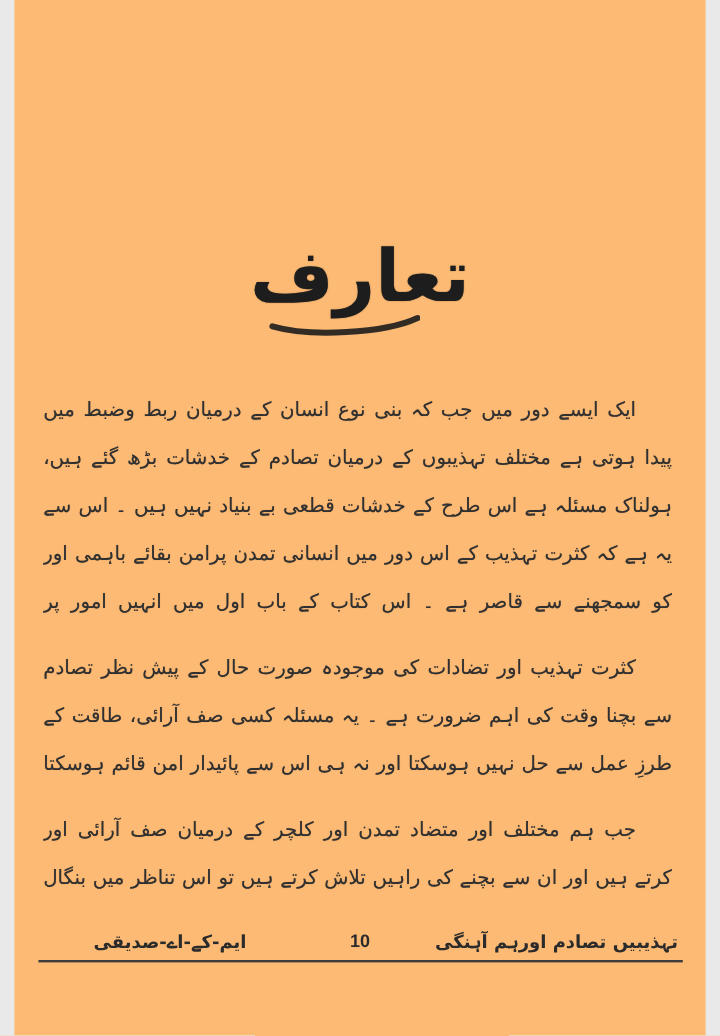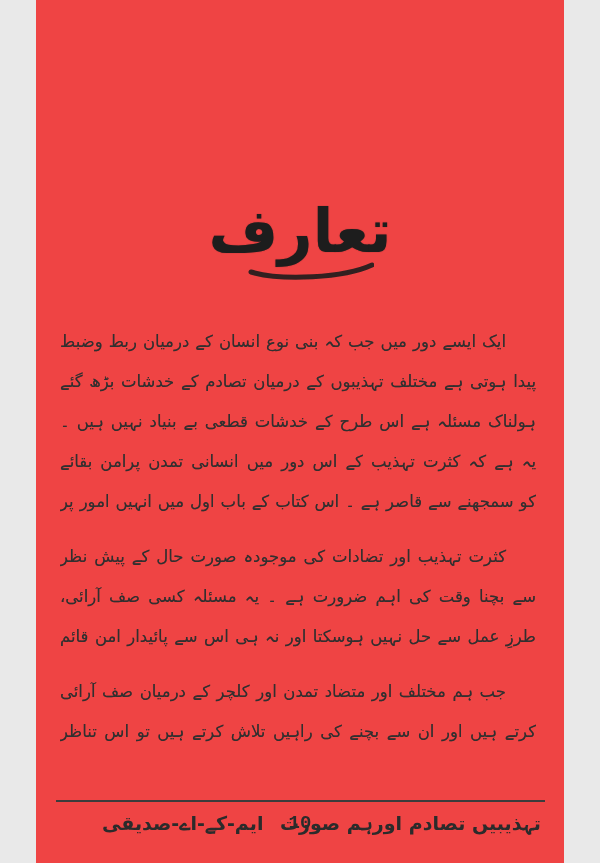--- a/index.html
+++ b/index.html
@@ -2,24 +2,24 @@
 <html lang="ur"><head>
 <meta charset="utf-8">
 <style>
   html, body {
     margin: 0;
     padding: 0;
     background: #e9e9e9;
   }
   .page {
     position: relative;
-    width: 528px;
+    width: 576px;
     height: 863px;
     margin: 0 auto;
-    background: #ef4444;
+    background: #fdba74;
     overflow: hidden;
     font-family: "DejaVu Sans", sans-serif;
     color: #2e2e2e;
   }
   
   .title {
     position: absolute;
     top: 188px;
     left: 0;
     right: 0;
@@ -64,41 +64,41 @@
   
   .footer-rule {
     position: absolute;
     top: 800px;
     left: 20px;
     right: 19px;
     border-top: 2px solid #3c3c3c;
   }
   .footer {
     position: absolute;
-    top: 806px;
+    top: 770px;
     left: 0;
     right: 0;
     height: 36px;
-    font-size: 19px;
+    font-size: 15px;
     font-weight: bold;
     color: #2b2b2b;
   }
   .f-author {
     position: absolute;
     left: 66px;
     top: 6px;
     direction: rtl;
     letter-spacing: 0.5px;
   }
   .f-num {
     position: absolute;
     left: 50%;
     transform: translateX(-50%);
     top: 6px;
-    font-family: Liberation Mono, monospace;
+    font-family: Liberation Sans, sans-serif;
     text-align: center;
   }
   .f-book {
     position: absolute;
     right: 23px;
     top: 6px;
     direction: rtl;
     letter-spacing: 0.5px;
   }
 </style>
@@ -134,16 +134,16 @@
       <div class="line">کرتے ہیں اور ان سے بچنے کی راہیں تلاش کرتے ہیں تو اس تناظر میں بنگال کے ایک قدیم</div>
     </div>
 
   </div>
 
   <div class="footer-rule"></div>
 
   <div class="footer">
     <span class="f-author">ایم-کے-اے-صدیقی</span>
     <span class="f-num">10</span>
-    <span class="f-book">تہذیبیں تصادم اورہم صورت</span>
+    <span class="f-book">تہذیبیں تصادم اورہم آہنگی</span>
   </div>
 
 </div>
 
 </body></html>

